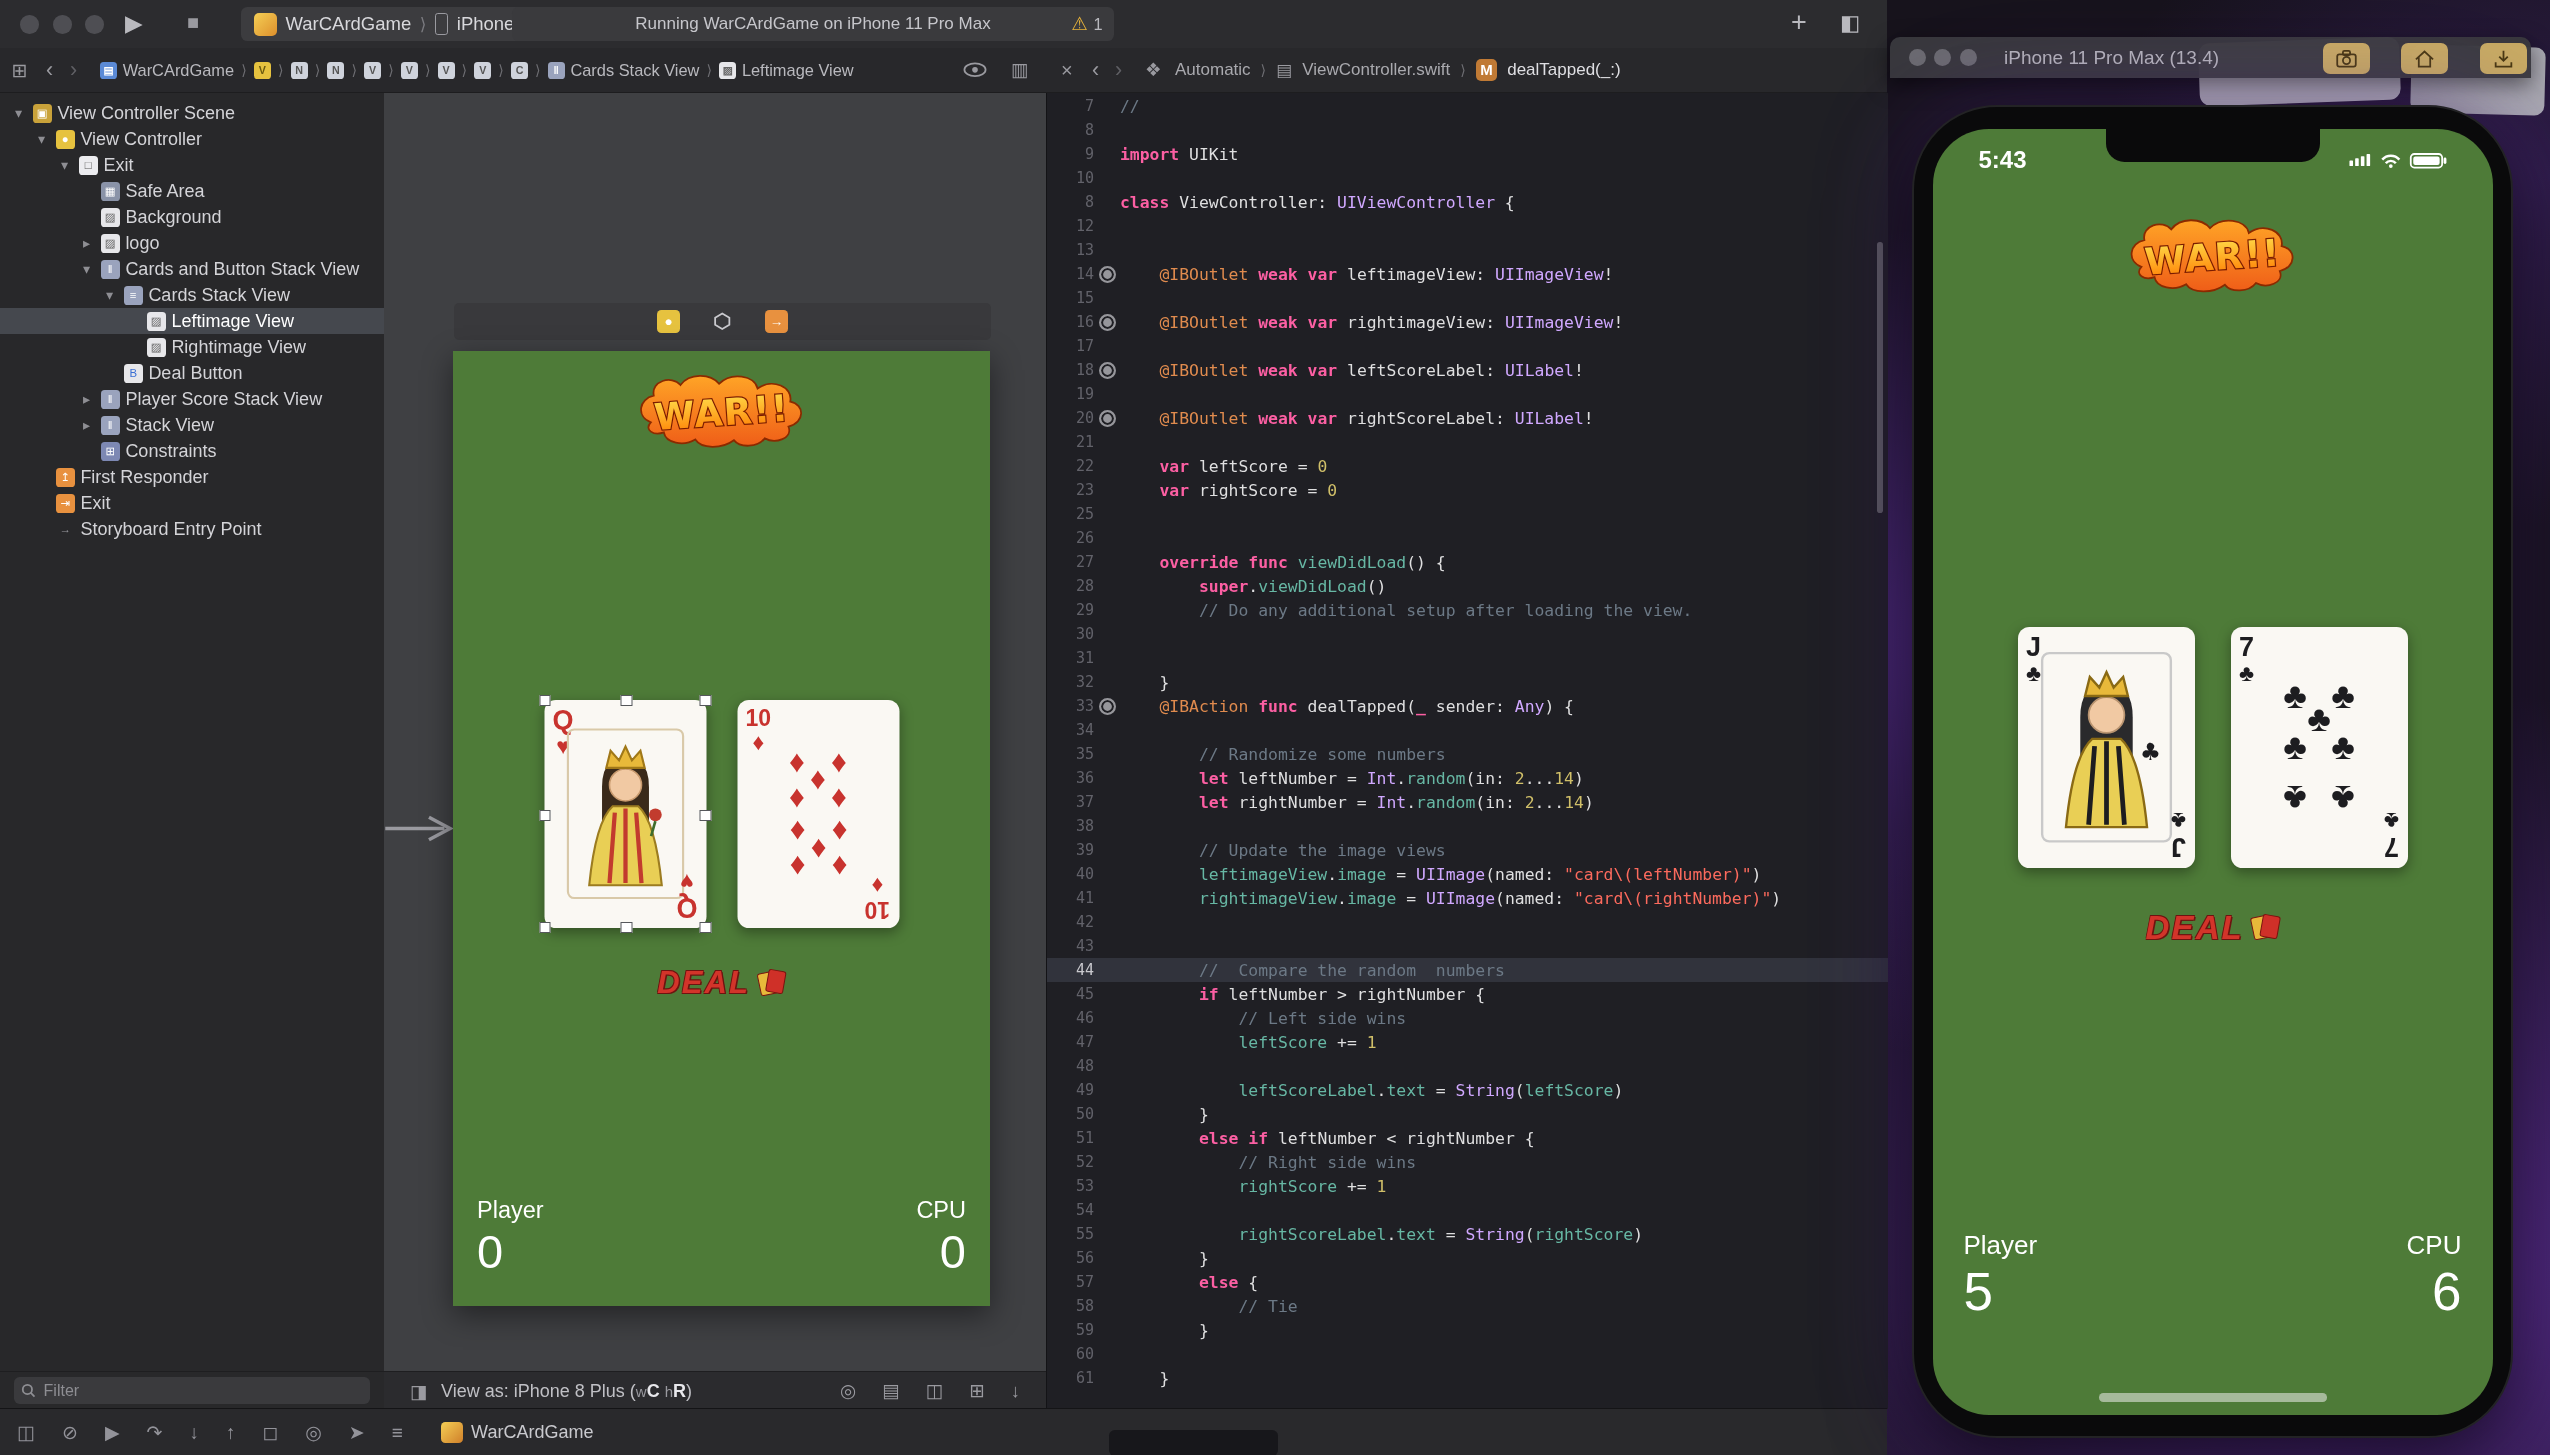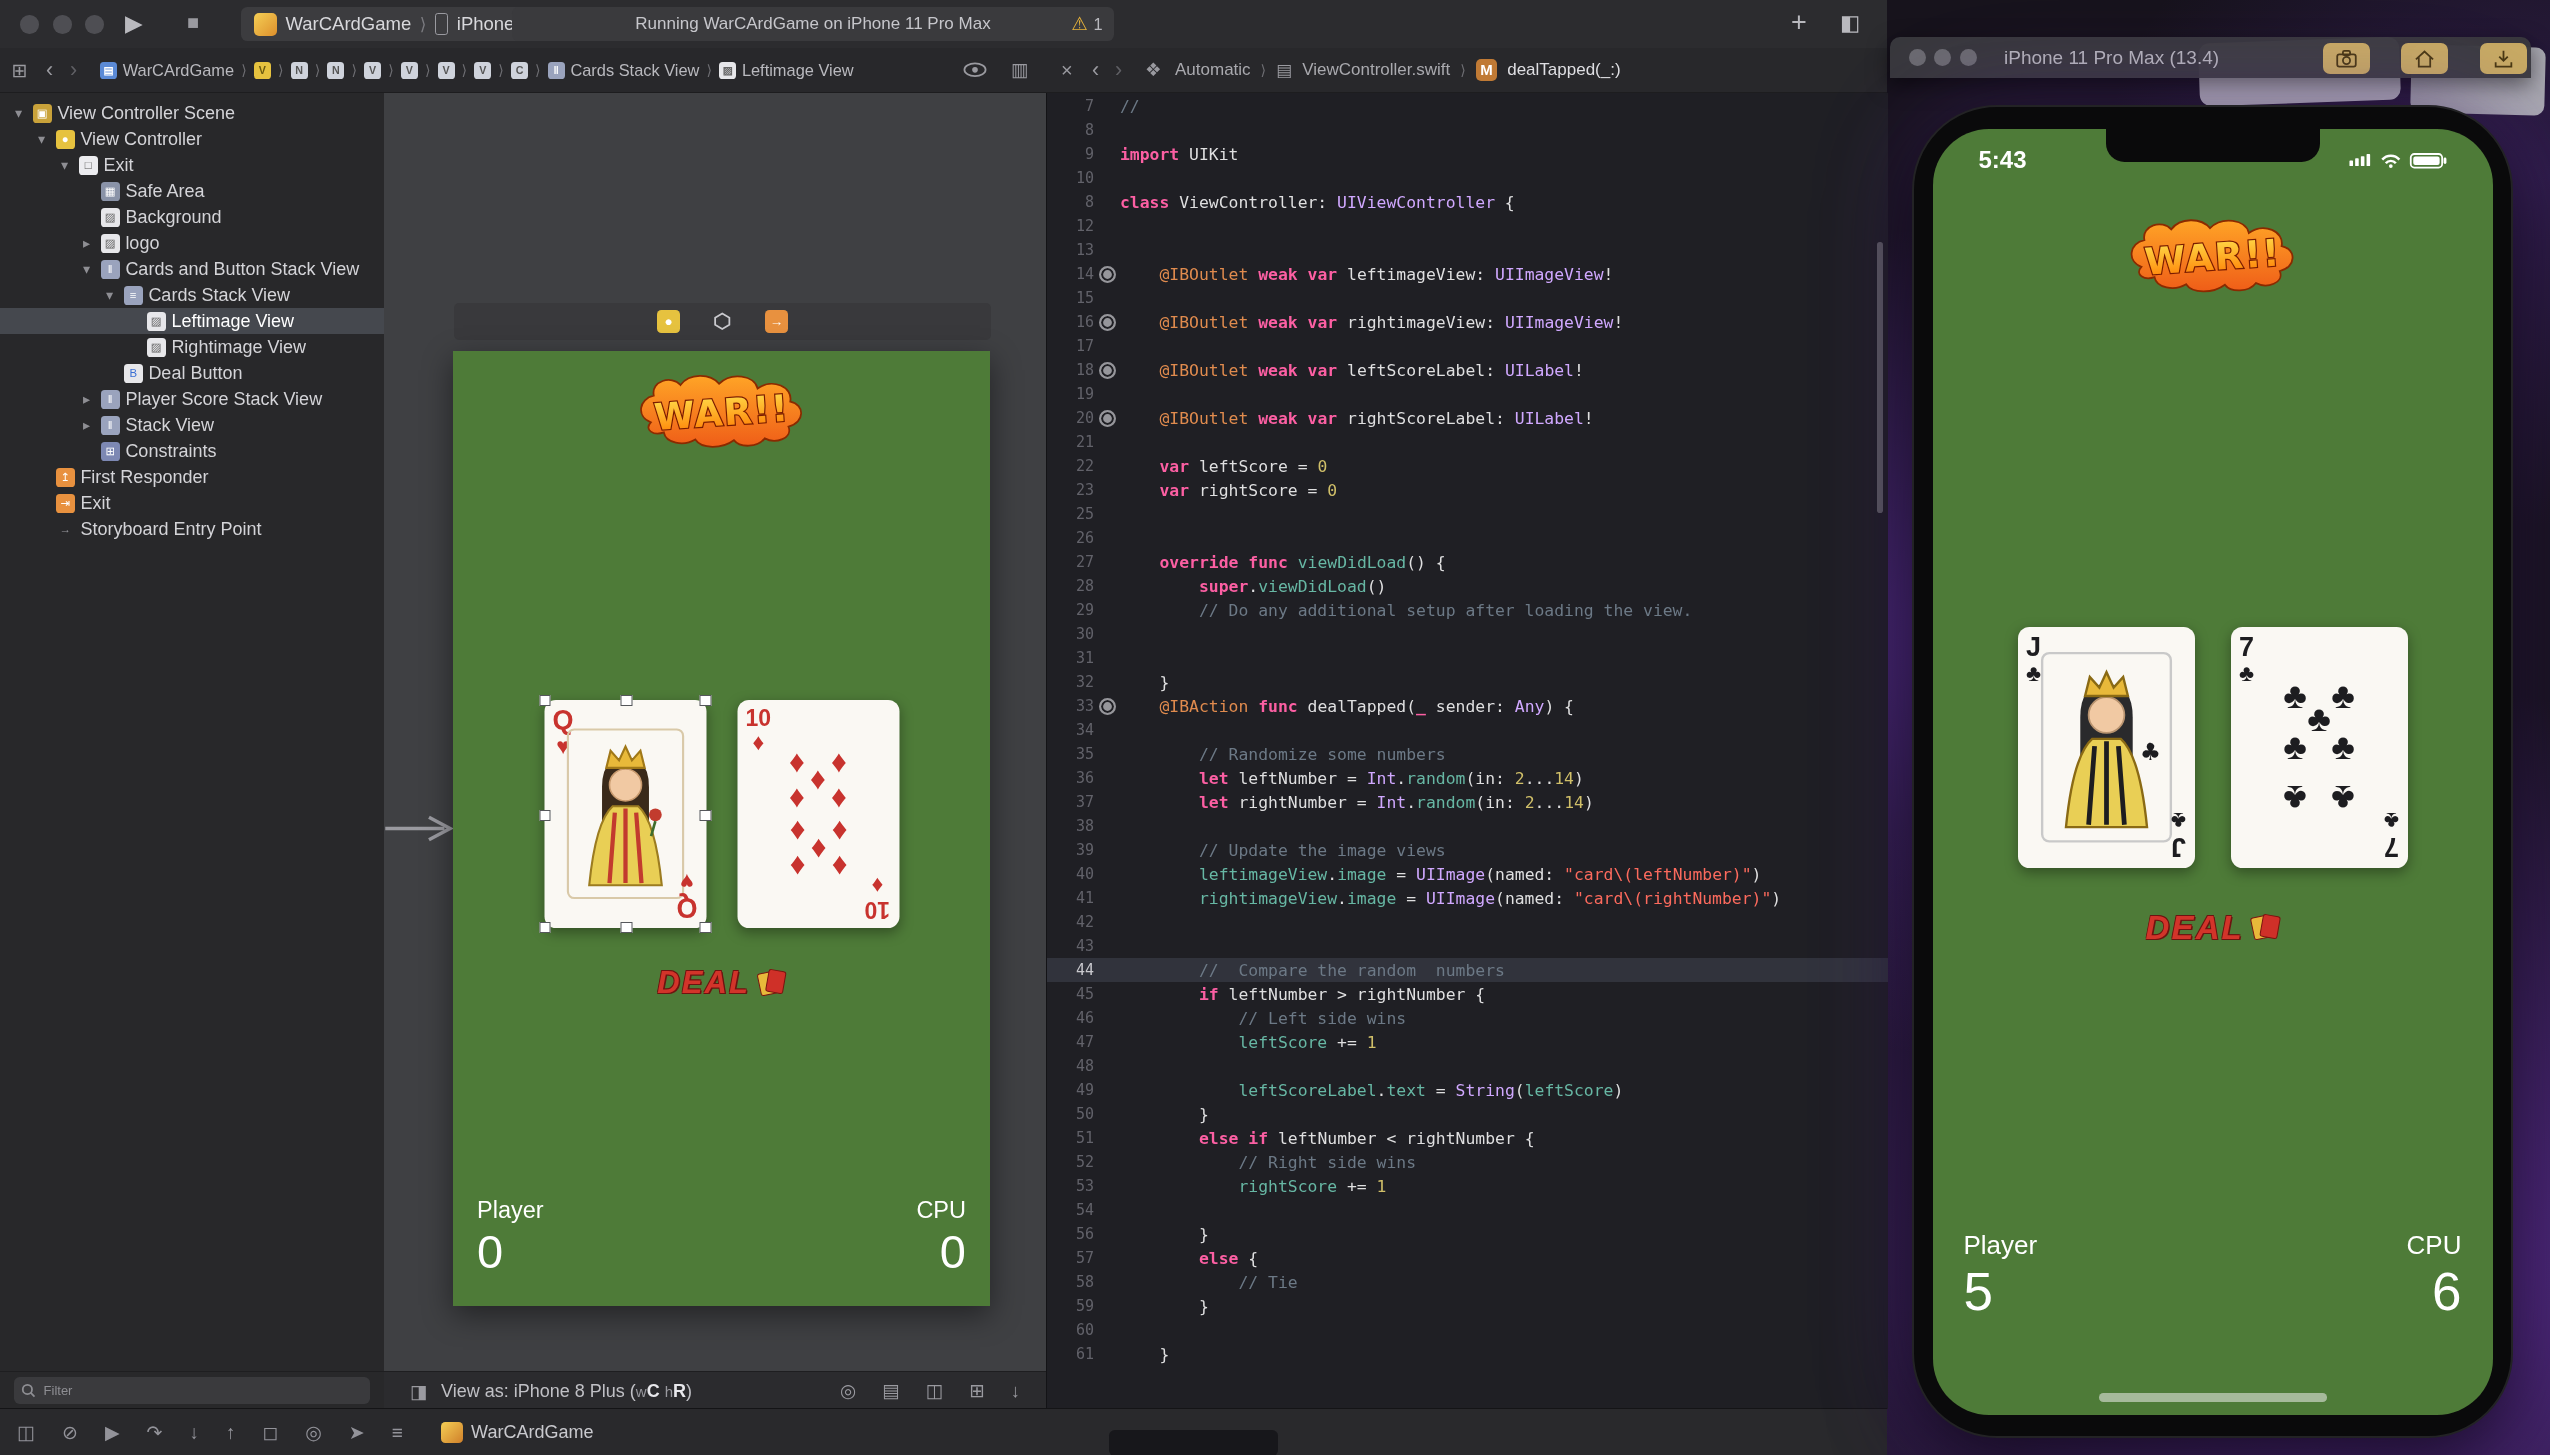--- a/index.html
+++ b/index.html
@@ -42,21 +42,21 @@
   .mbadge{width:21.4px;height:21.4px;border-radius:5px;background:#c07a35;color:#fff;font-weight:bold;font-size:15px;display:inline-flex;align-items:center;justify-content:center;}
   
   #navigator{position:absolute;left:0;top:93px;width:384px;height:1279px;background:#28282a;border-right:0.7px solid #1a1a1c;}
   #nav-tree{padding-top:7.1px;}
   .nav-row{height:26px;display:flex;align-items:center;gap:5.7px;font-size:18px;color:#d4d4d8;white-space:nowrap;}
   .nav-row.sel{background:#45484e;color:#fff;}
   .disc{width:17px;color:#8e8e93;font-size:14.2px;text-align:center;flex:0 0 17px;}
   .nicon{width:19px;height:19px;border-radius:3.6px;display:inline-flex;align-items:center;justify-content:center;font-size:11.4px;flex:0 0 19px;}
   #nav-filterbar{position:absolute;left:0;top:1371px;width:384px;height:37px;background:#28282a;border-top:0.7px solid #1e1e20;border-right:0.7px solid #1a1a1c;}
   .filterfield{position:absolute;left:14.2px;top:5px;width:342px;height:27px;background:#3a3a3d;border-radius:5.7px;display:flex;align-items:center;gap:5.7px;padding:0 7.1px;}
-  .filterfield input{background:transparent;border:none;outline:none;color:#d8d8dc;font-size:13px;width:100%;font-family:"Liberation Sans",sans-serif;}
+  .filterfield input{background:transparent;border:none;outline:none;color:#d8d8dc;font-size:16px;width:100%;font-family:"Liberation Sans",sans-serif;}
   .filterfield input::placeholder{color:#8e8e93;}
   
   #canvas{position:absolute;left:384px;top:93px;width:662px;height:1279px;background:#3f4043;overflow:hidden;}
   .scene-header{position:absolute;left:70px;top:210px;width:537px;height:37px;background:#39393c;border-radius:5px;
     display:flex;align-items:center;justify-content:center;gap:31px;}
   .hicon{width:23px;height:23px;border-radius:4.3px;display:inline-flex;align-items:center;justify-content:center;font-size:13.5px;color:#fff;}
   #viewas{position:absolute;left:384px;top:1371px;width:662px;height:37px;background:#2b2b2e;border-top:0.7px solid #1e1e20;color:#c0c0c5;font-size:18px;}
   #viewas .righticons{position:absolute;right:26px;top:0;height:37px;display:flex;align-items:center;gap:26px;color:#9a9aa0;font-size:18.5px;}
   .dimlet{color:#9a9aa0;font-size:15px;}
   .dimcap{color:#e8e8ec;font-weight:bold;}
@@ -699,20 +699,25 @@
             <span class="gut">53</span>
             <span class="connslot"></span>
             <span class="codetext"><span class="tk-d">            </span><span class="tk-m">rightScore</span><span class="tk-d"> += </span><span class="tk-num">1</span></span>
           </div>
           <div class="code-row">
             <span class="gut">54</span>
             <span class="connslot"></span>
             <span class="codetext"></span>
           </div>
           <div class="code-row">
+            <span class="gut">55</span>
+            <span class="connslot"></span>
+            <span class="codetext"><span class="tk-d">            </span><span class="tk-m">rightScoreLabel</span><span class="tk-d">.</span><span class="tk-m">text</span><span class="tk-d"> = </span><span class="tk-t">String</span><span class="tk-d">(</span><span class="tk-m">rightScore</span><span class="tk-d">)</span></span>
+          </div>
+          <div class="code-row">
             <span class="gut">56</span>
             <span class="connslot"></span>
             <span class="codetext"><span class="tk-d">        }</span></span>
           </div>
           <div class="code-row">
             <span class="gut">57</span>
             <span class="connslot"></span>
             <span class="codetext"><span class="tk-d">        </span><span class="tk-k">else</span><span class="tk-d"> {</span></span>
           </div>
           <div class="code-row">

